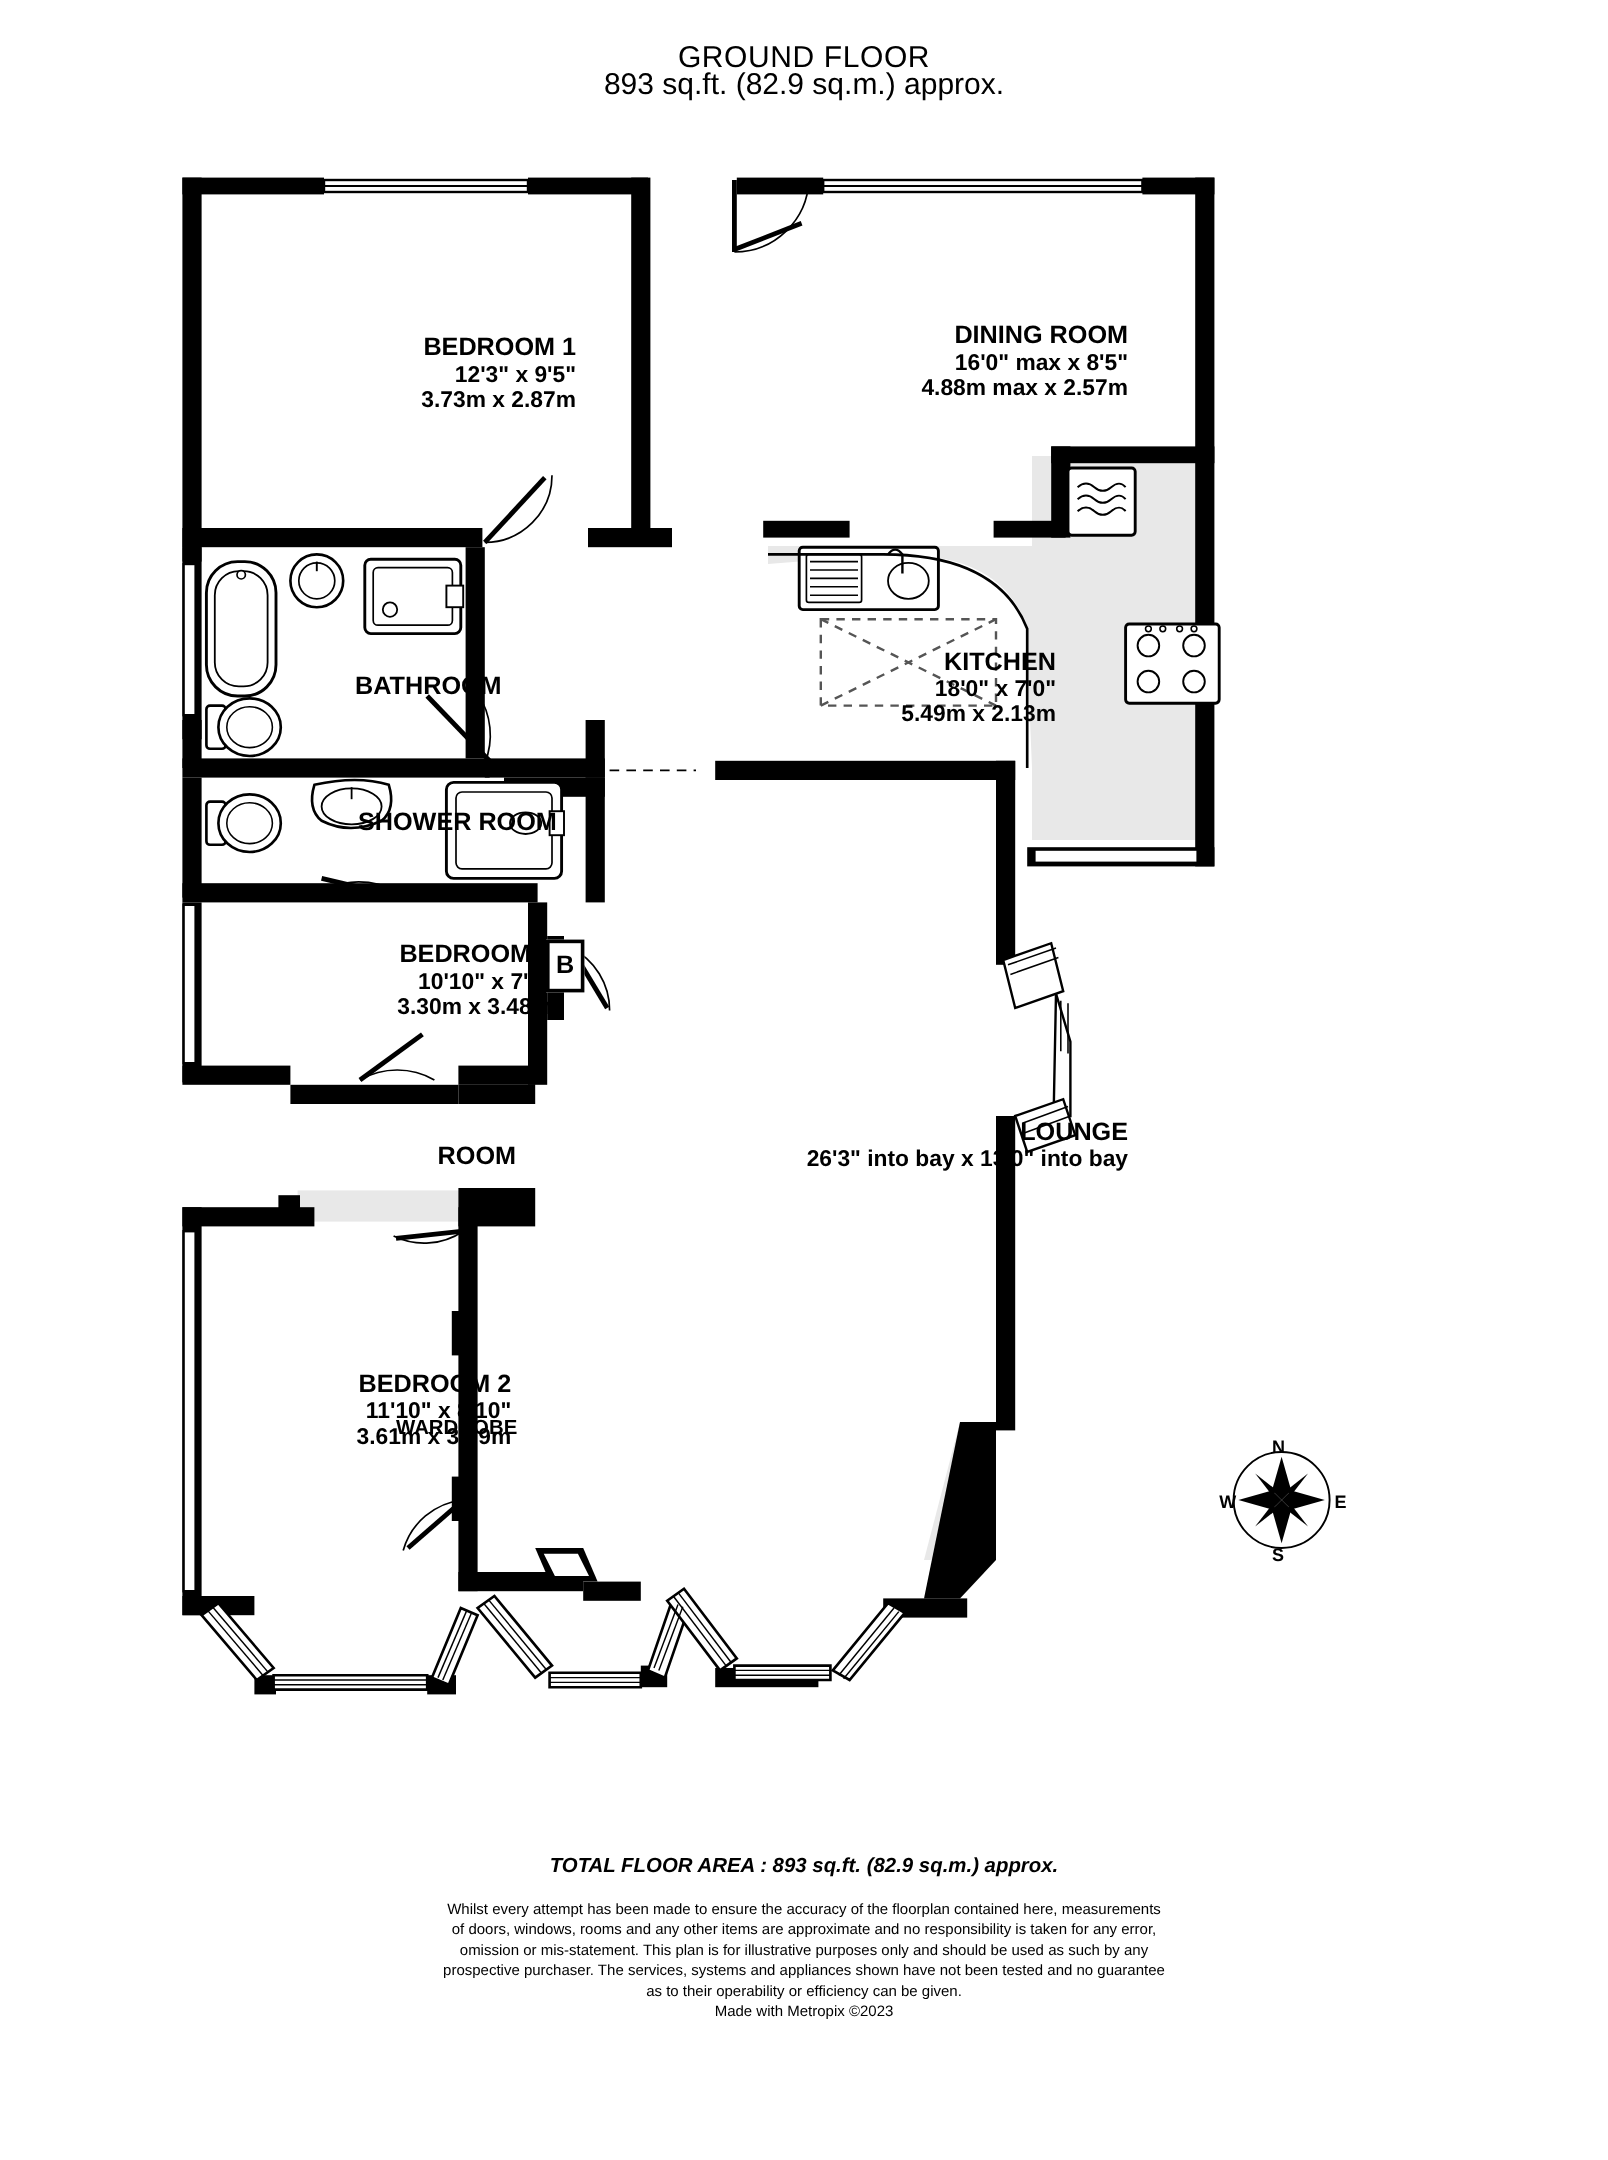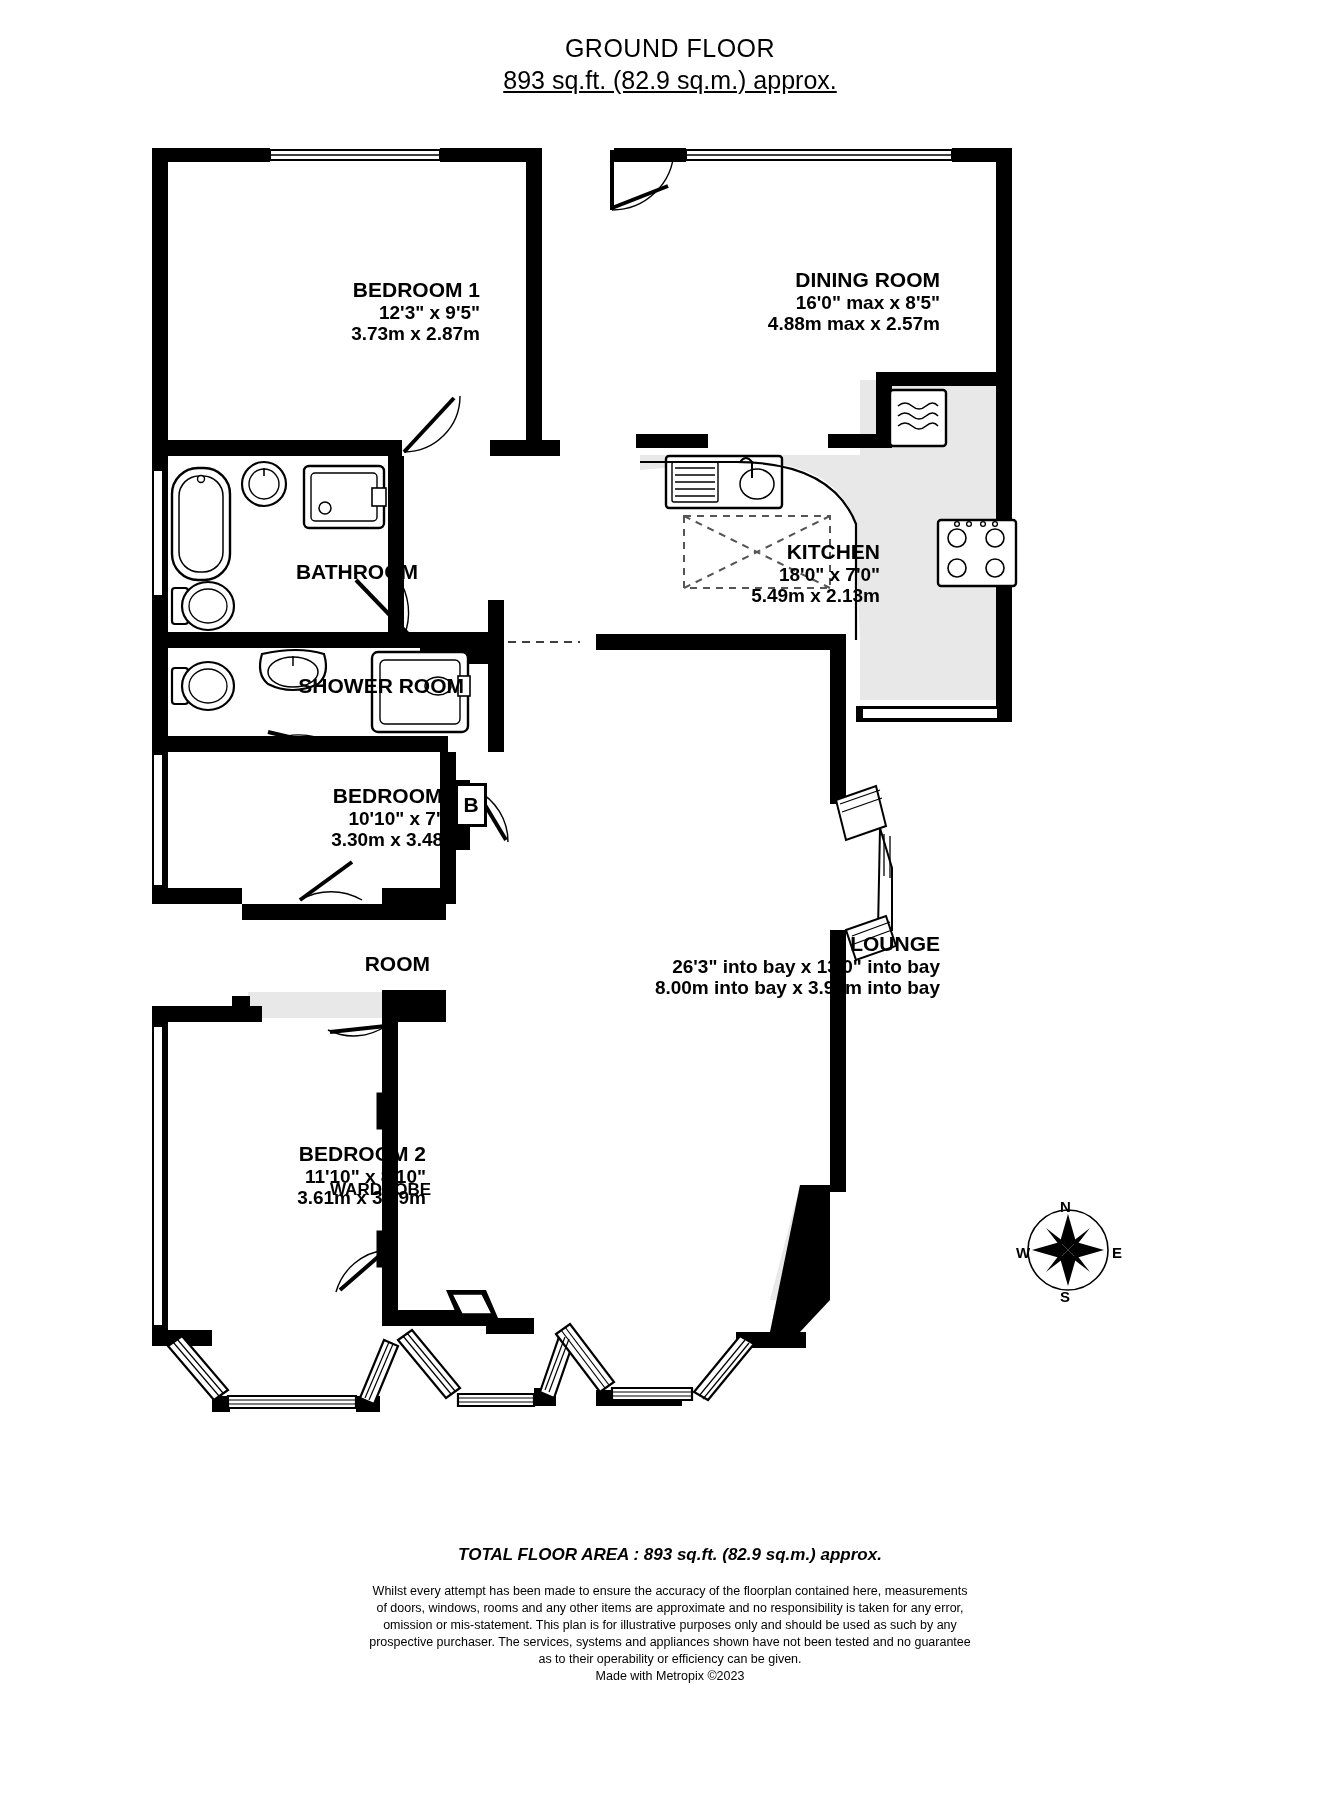--- a/index.html
+++ b/index.html
@@ -23,21 +23,21 @@
   .foot-dis{position:absolute;width:100%;text-align:center;
             font-size:12.5px;line-height:1.33;font-weight:normal;}
 
   .bbox{position:absolute;border:3px solid #000;background:#fff;
         font-size:21px;font-weight:bold;text-align:center;}
 </style>
 </head>
 <body>
 
 <div class="title t-main" style="top:34px;">GROUND FLOOR</div>
-<div class="title t-sub" style="top:66px;text-decoration:underline;">893 sq.ft. (82.9 sq.m.) approx.</div>
+<div class="title t-sub" style="top:56px;">893 sq.ft. (82.9 sq.m.) approx.</div>
 
 <svg id="plan" viewBox="0 0 1340 1800">
 
   <g fill="#e8e8e8" stroke="none">
     <path d="M640,455 L860,455 L860,380 L1010,380 L1010,700 L860,700 L860,640 L855,520
              C835,470 790,462 740,462 L640,470 Z"></path>
     <rect x="248" y="992" width="198" height="26"></rect>
     <path d="M800,1185 L830,1185 L830,1300 L770,1300 Z"></path>
   </g>
 
@@ -347,21 +347,20 @@
   <div class="rm-name">BEDROOM 3</div>
   <div class="rm-dim">10'10"  x 7'1"</div>
   <div class="rm-dim">3.30m  x 3.48m</div>
 </div>
 
 <div class="txt rm-name" style="left:250px;top:952px;width:180px;">ROOM</div>
 
 <div class="txt" style="left:440px;top:932px;width:500px;">
   <div class="rm-name">LOUNGE</div>
   <div class="rm-dim">26'3" into bay x 13'0" into bay</div>
-  <div class="rm-dim">8.00m into bay x 3.96m into bay</div>
 </div>
 
 <div class="txt" style="left:126px;top:1142px;width:300px;">
   <div class="rm-name">BEDROOM 2</div>
   <div class="rm-dim">11'10"  x 8'10"</div>
   <div class="rm-dim">3.61m  x 3.79m</div>
 </div>
 
 <div class="bbox" style="left:455px;top:783px;width:26px;height:38px;line-height:38px;">B</div>
 

